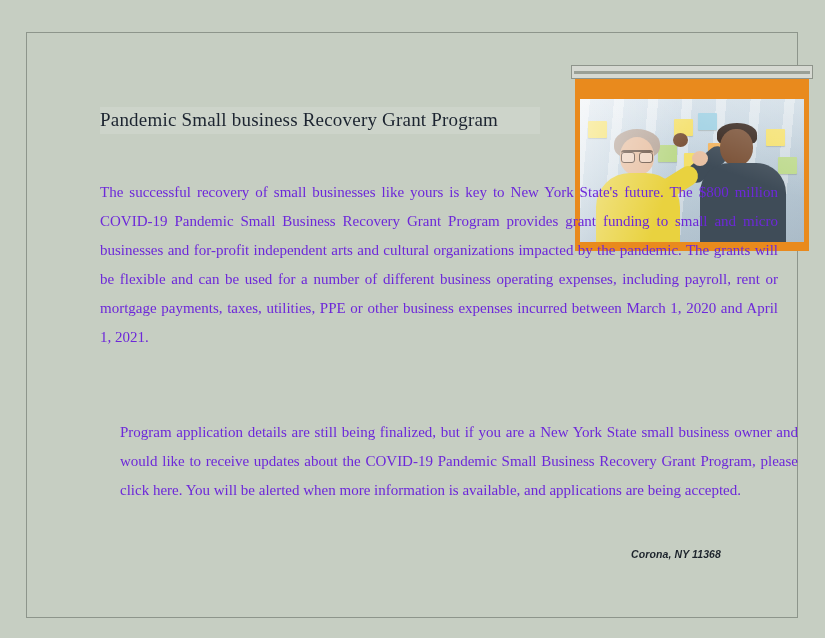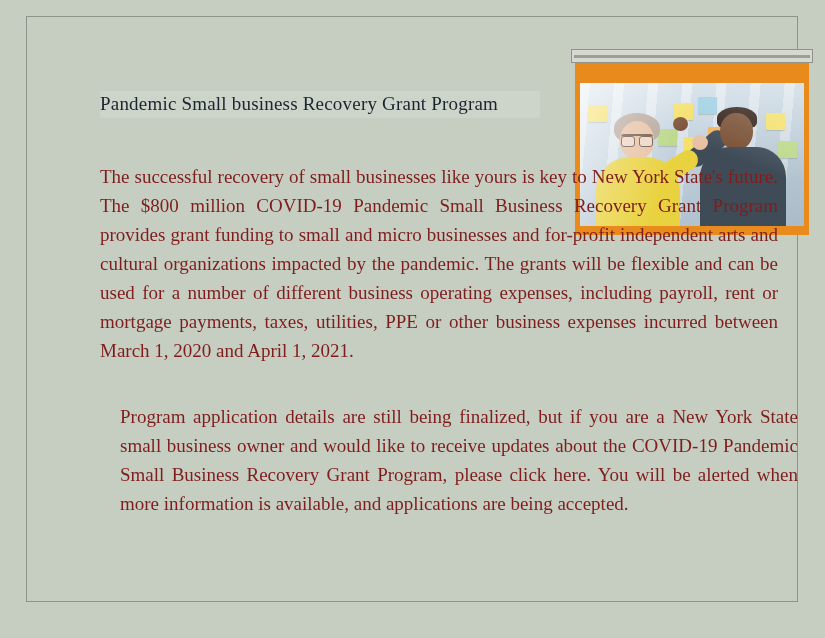--- a/index.html
+++ b/index.html
@@ -18,21 +18,21 @@
     position: relative;
     width: 825px;
     height: 638px;
     background: #c6cec2;
   }
 
   
   #card {
     position: absolute;
     left: 26px;
-    top: 16px;
+    top: 32px;
     width: 772px;
     height: 586px;
     border: 1px solid #8d958b;
     background: #c6cec2;
     box-sizing: border-box;
   }
 
   
   #title {
     position: absolute;
@@ -47,22 +47,22 @@
     line-height: 1.4;
     white-space: nowrap;
   }
 
   
   .para {
     position: absolute;
     left: 73px;
     width: 678px;
     font-family: "Liberation Serif", serif;
-    font-size: 19px;
-    color: #7f1d1d;
+    font-size: 15px;
+    color: #6d28d9;
     line-height: 29px;
     text-align: justify;
     text-justify: inter-word;
   }
   #para1 { top: 145px; }
   #para2 { top: 385px; margin-left: 20px; }
 
   
   #signature {
     position: absolute;
@@ -333,16 +333,17 @@
         <div class="ph-shade"></div>
       </div>
     </div>
 
     <div id="title">Pandemic Small business Recovery Grant Program</div>
 
     <div class="para" id="para1">The successful recovery of small businesses like yours is key to New York State's future. The $800 million COVID-19 Pandemic Small Business Recovery Grant Program provides grant funding to small and micro businesses and for-profit independent arts and cultural organizations impacted by the pandemic. The grants will be flexible and can be used for a number of different business operating expenses, including payroll, rent or mortgage payments, taxes, utilities, PPE or other business expenses incurred between March 1, 2020 and April 1, 2021.</div>
     <div class="para" id="para2">Program application details are still being finalized, but if you are a New York State small business owner and would like to receive updates about the COVID-19 Pandemic Small Business Recovery Grant Program, please click here. You will be alerted when more information is available, and applications are being accepted.</div>
 
     <div id="signature">
+      <div>Corona, NY 11368</div>
     </div>
 
   </div>
 </div>
 
 </body></html>

